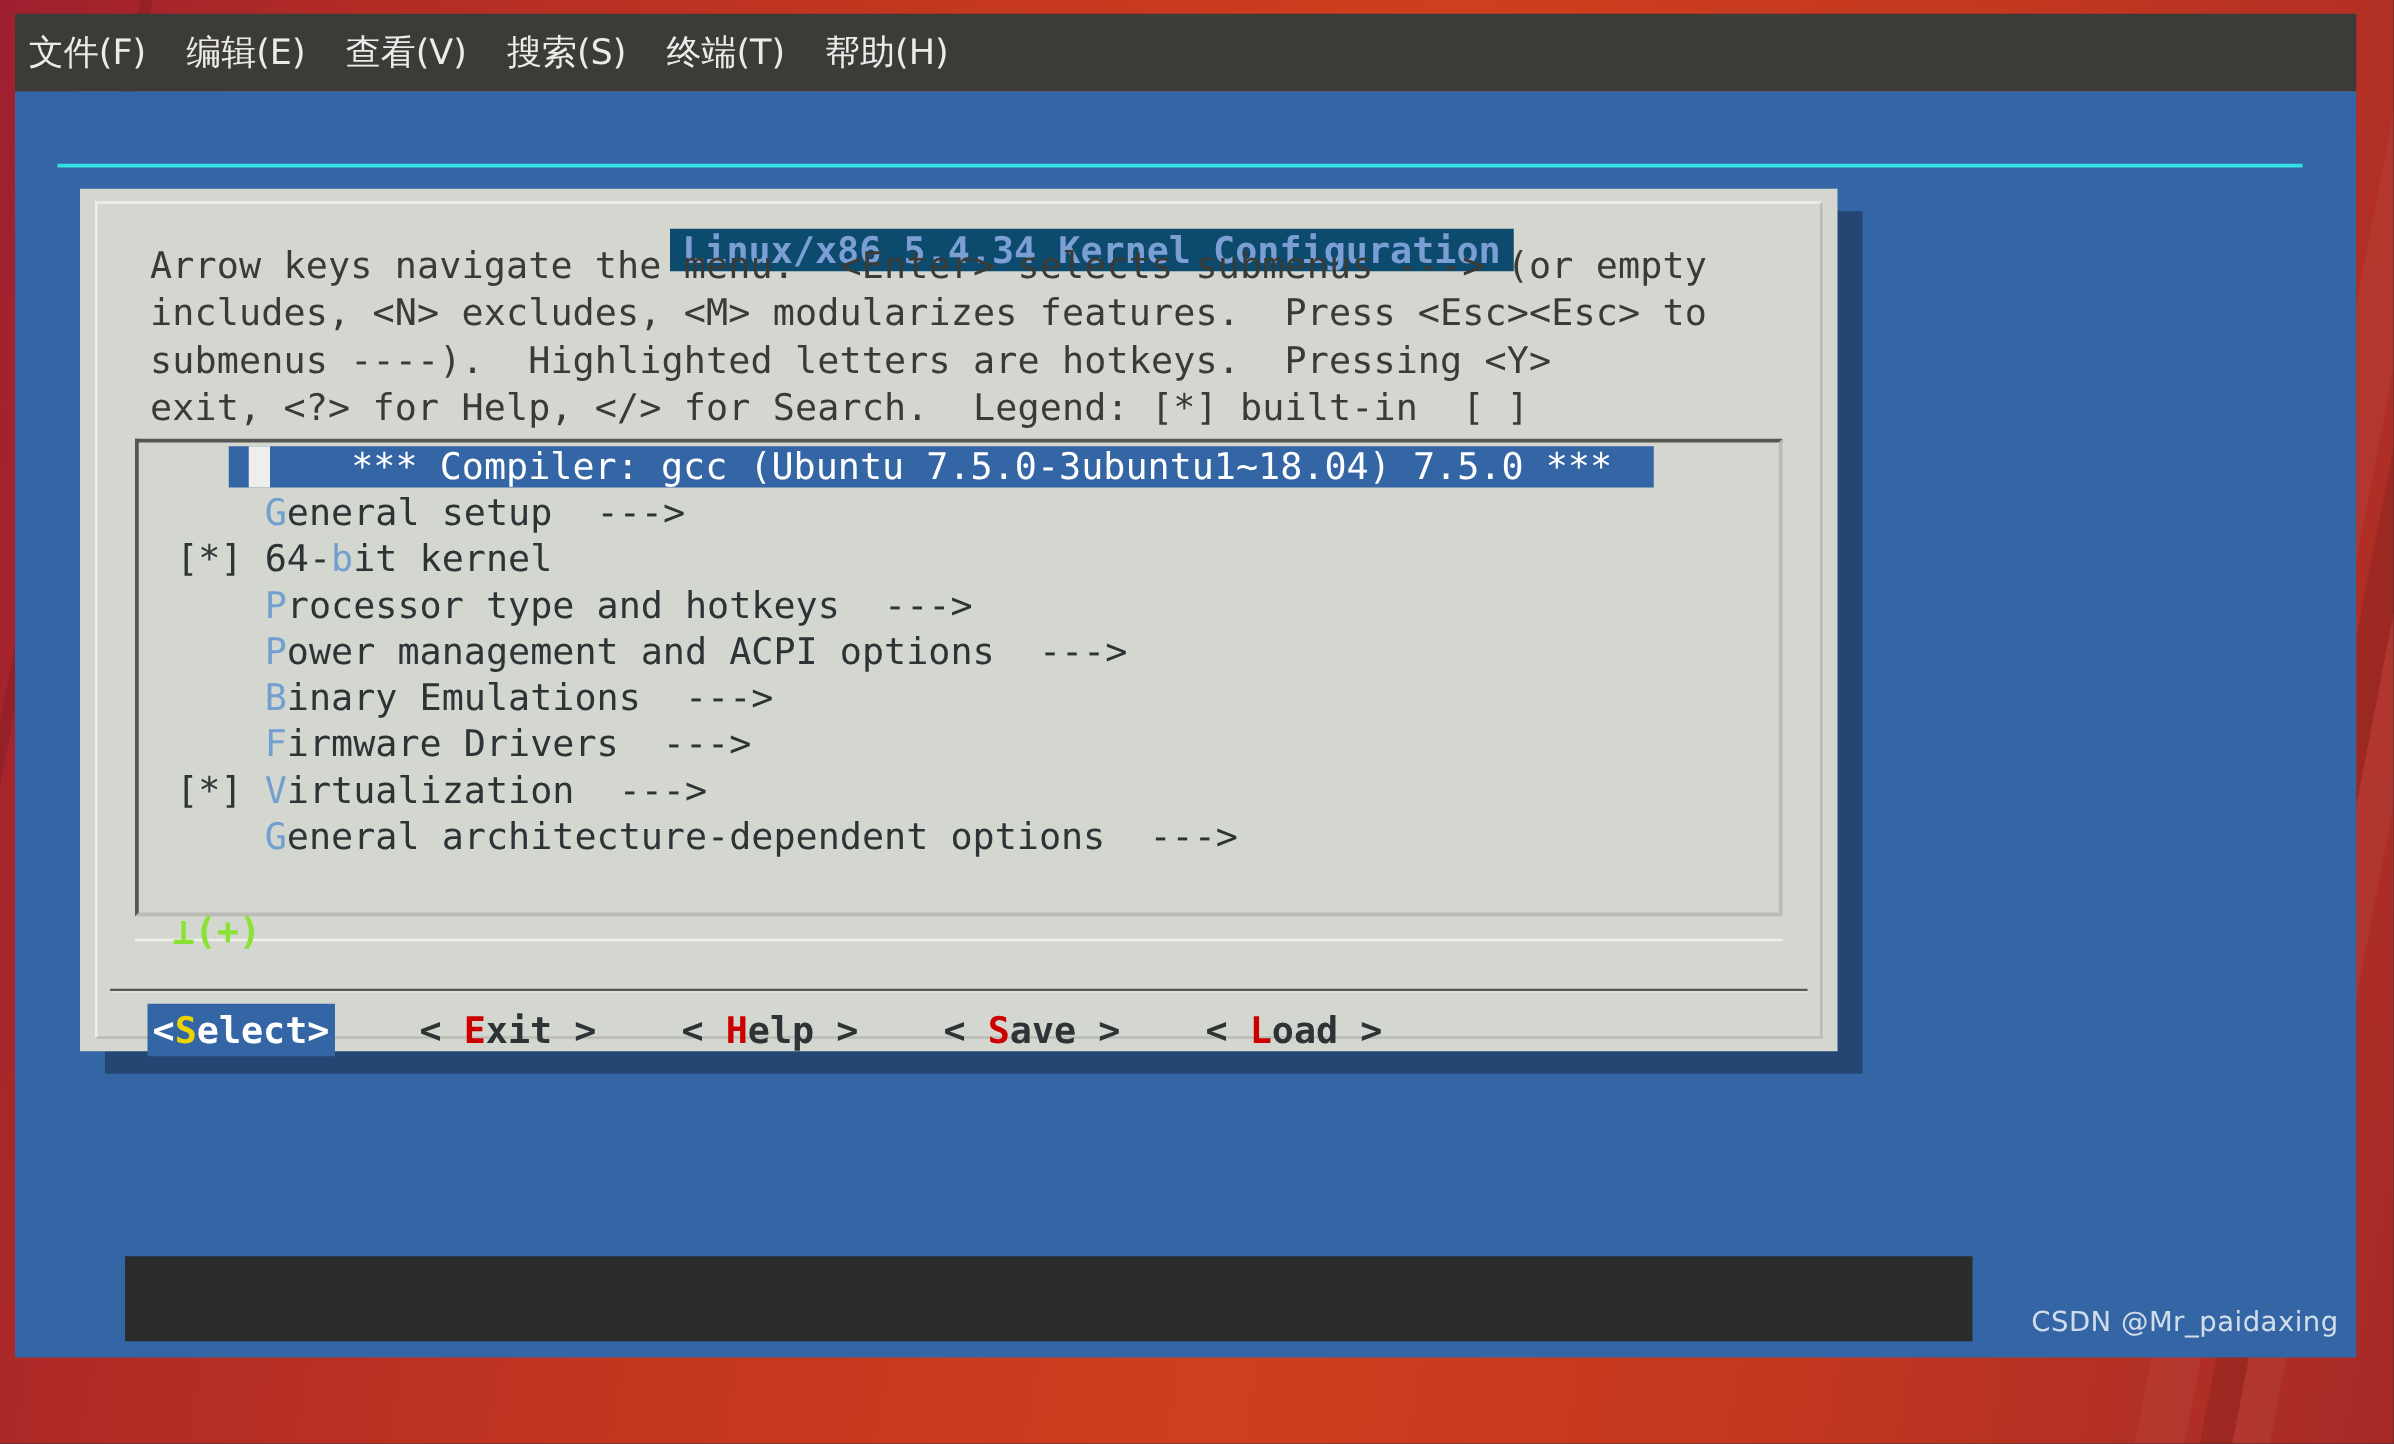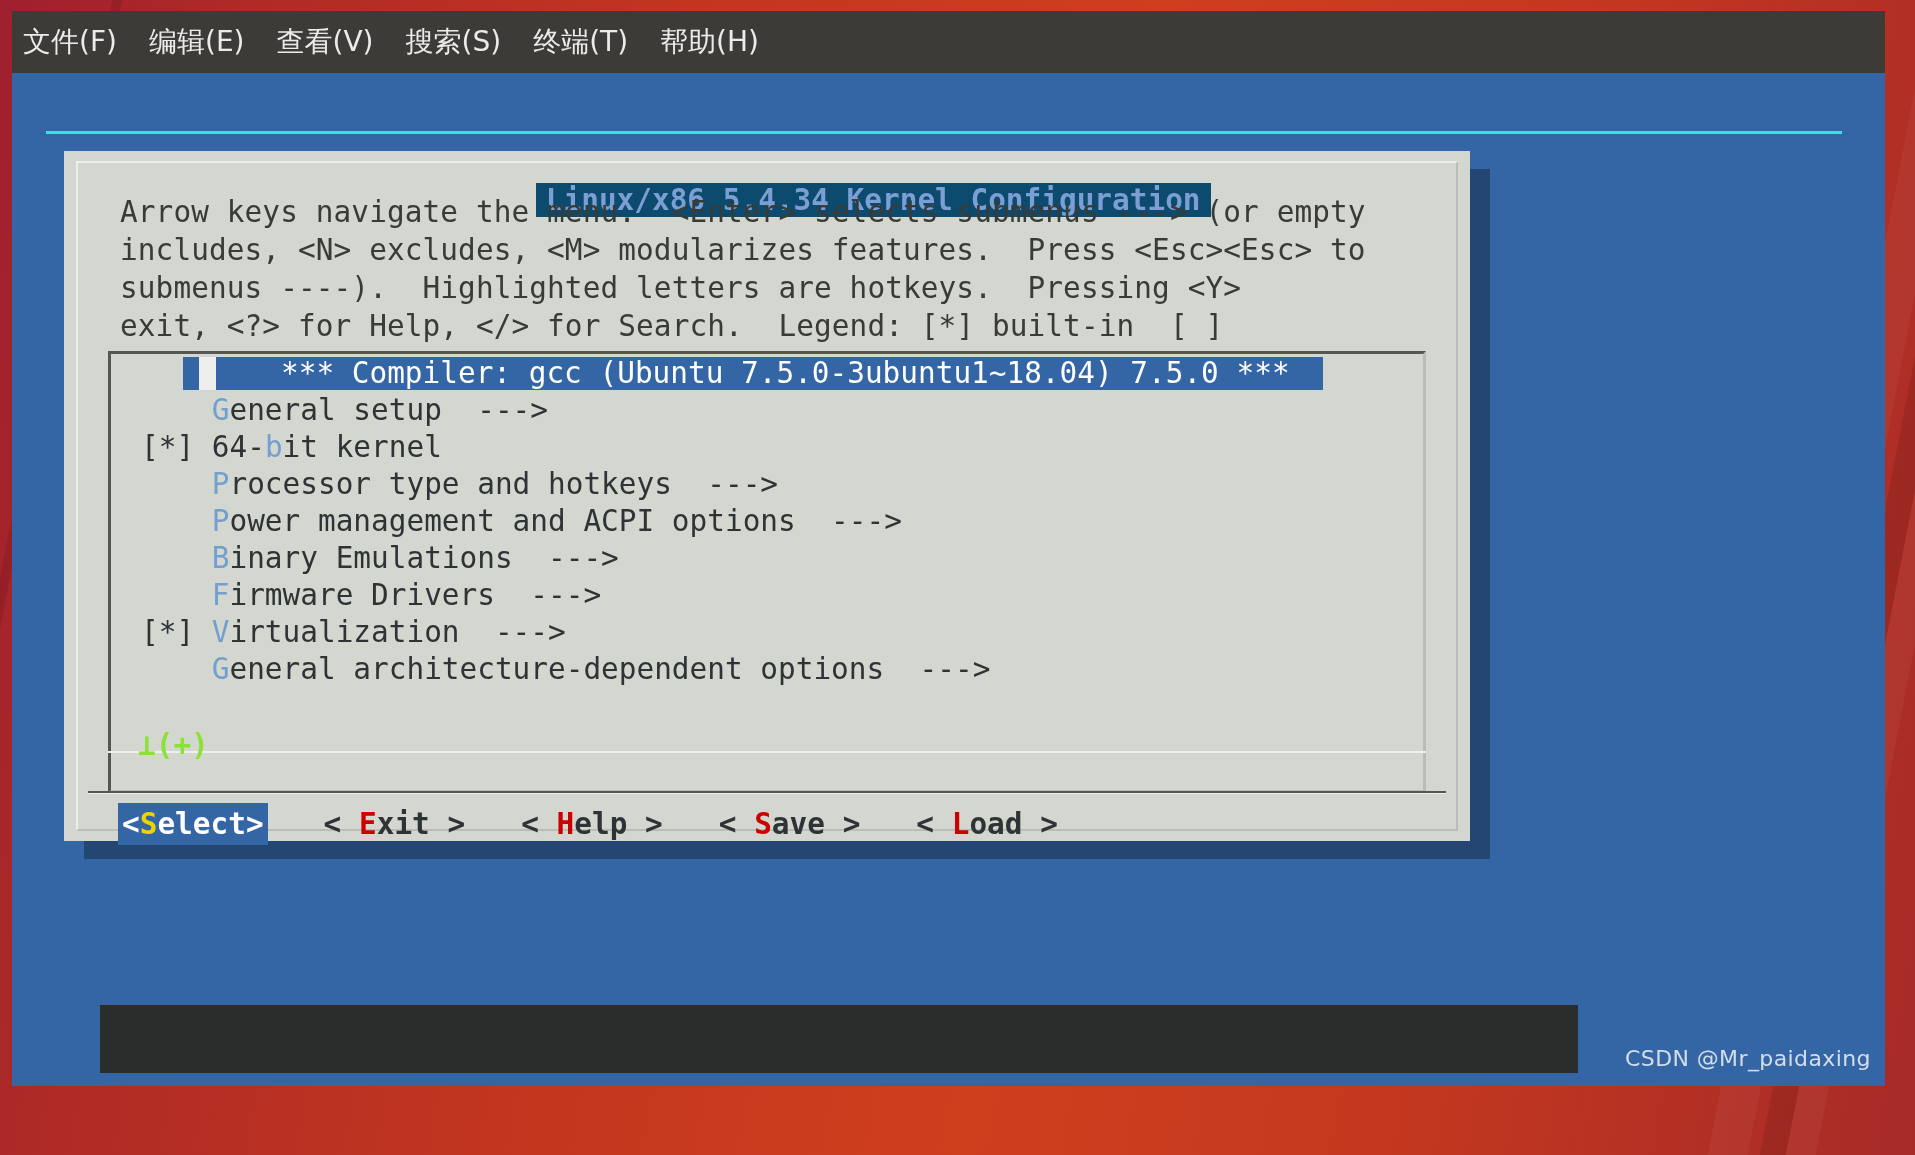--- a/index.html
+++ b/index.html
@@ -176,21 +176,21 @@
     white-space: pre;
     letter-spacing: 0.1px;
   }
 
   
   #listbox {
     position: absolute;
     left: 44px;
     top: 200px;
     width: 1318px;
-    height: 442px;
+    height: 382px;
     border: 3px solid #555753;
     border-right-color: #babdb6;
     border-bottom-color: #babdb6;
     box-sizing: border-box;
     background: #d3d7cf;
   }
   .mrow {
     position: relative;
     height: 37px;
     white-space: pre;
@@ -255,21 +255,21 @@
     border-top: 2px solid #555753;
     border-bottom: 1px solid #eeeeec;
     box-sizing: border-box;
   }
 
   #buttons {
     position: absolute;
     left: 54px;
     top: 652px;
     display: flex;
-    gap: 0px;
+    gap: 12px;
     white-space: pre;
     font-weight: bold;
     justify-content: flex-end;
   }
   .btn {
     color: #2e3436;
     padding: 2px 0;
     margin-right: 56px;
     white-space: pre;
   }

